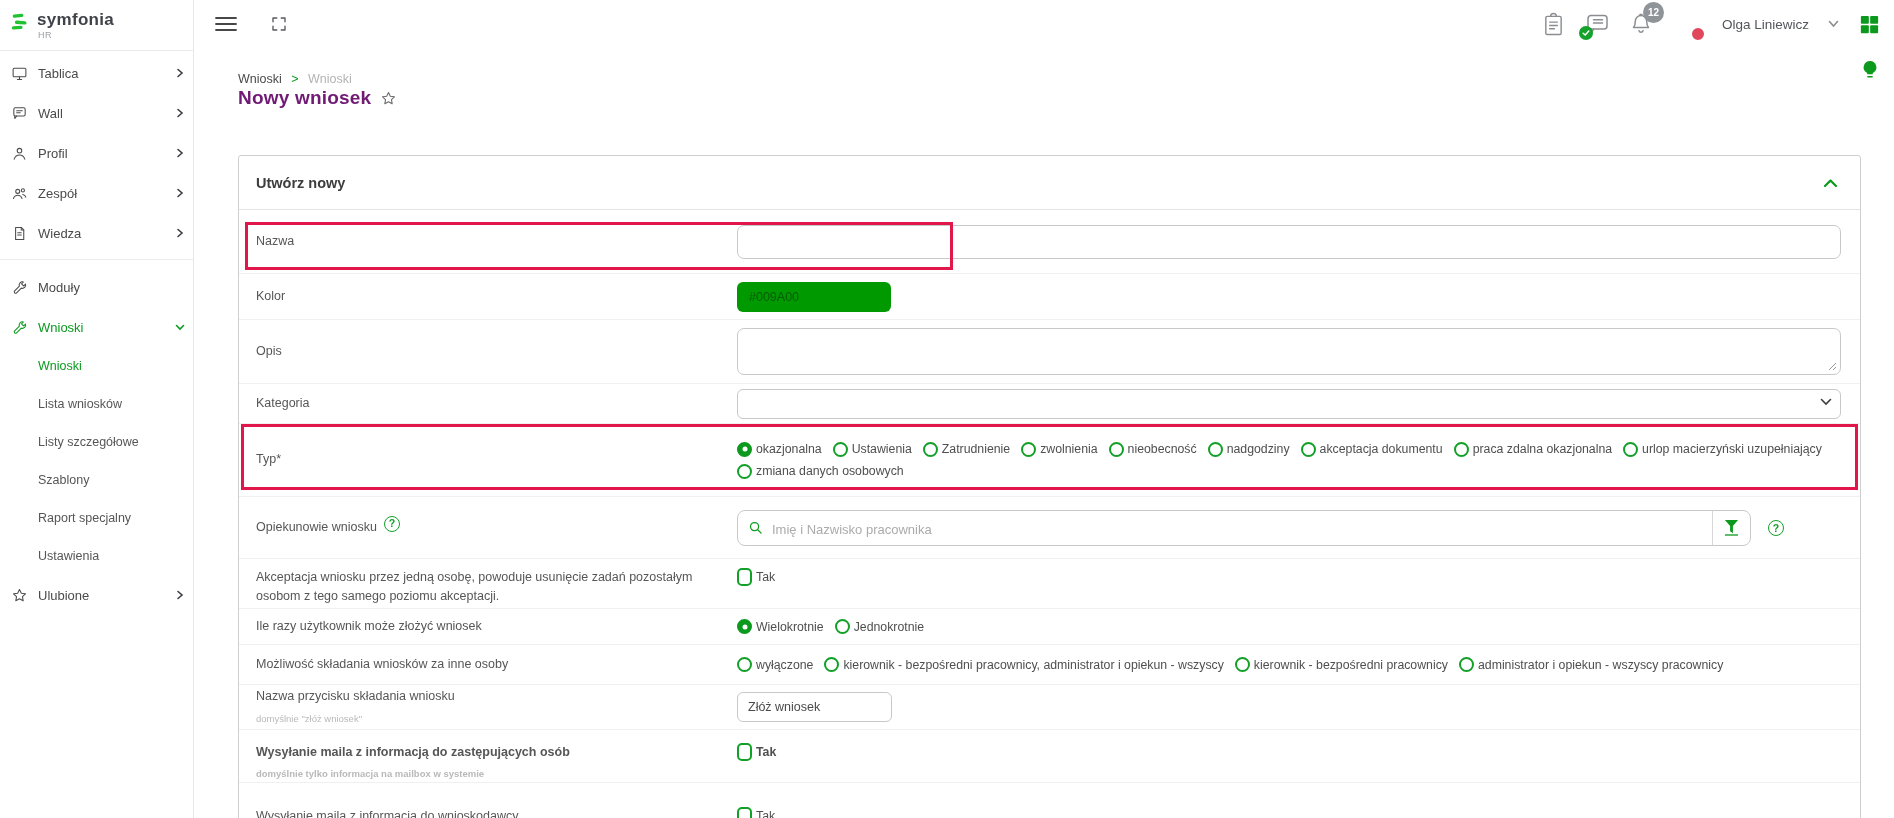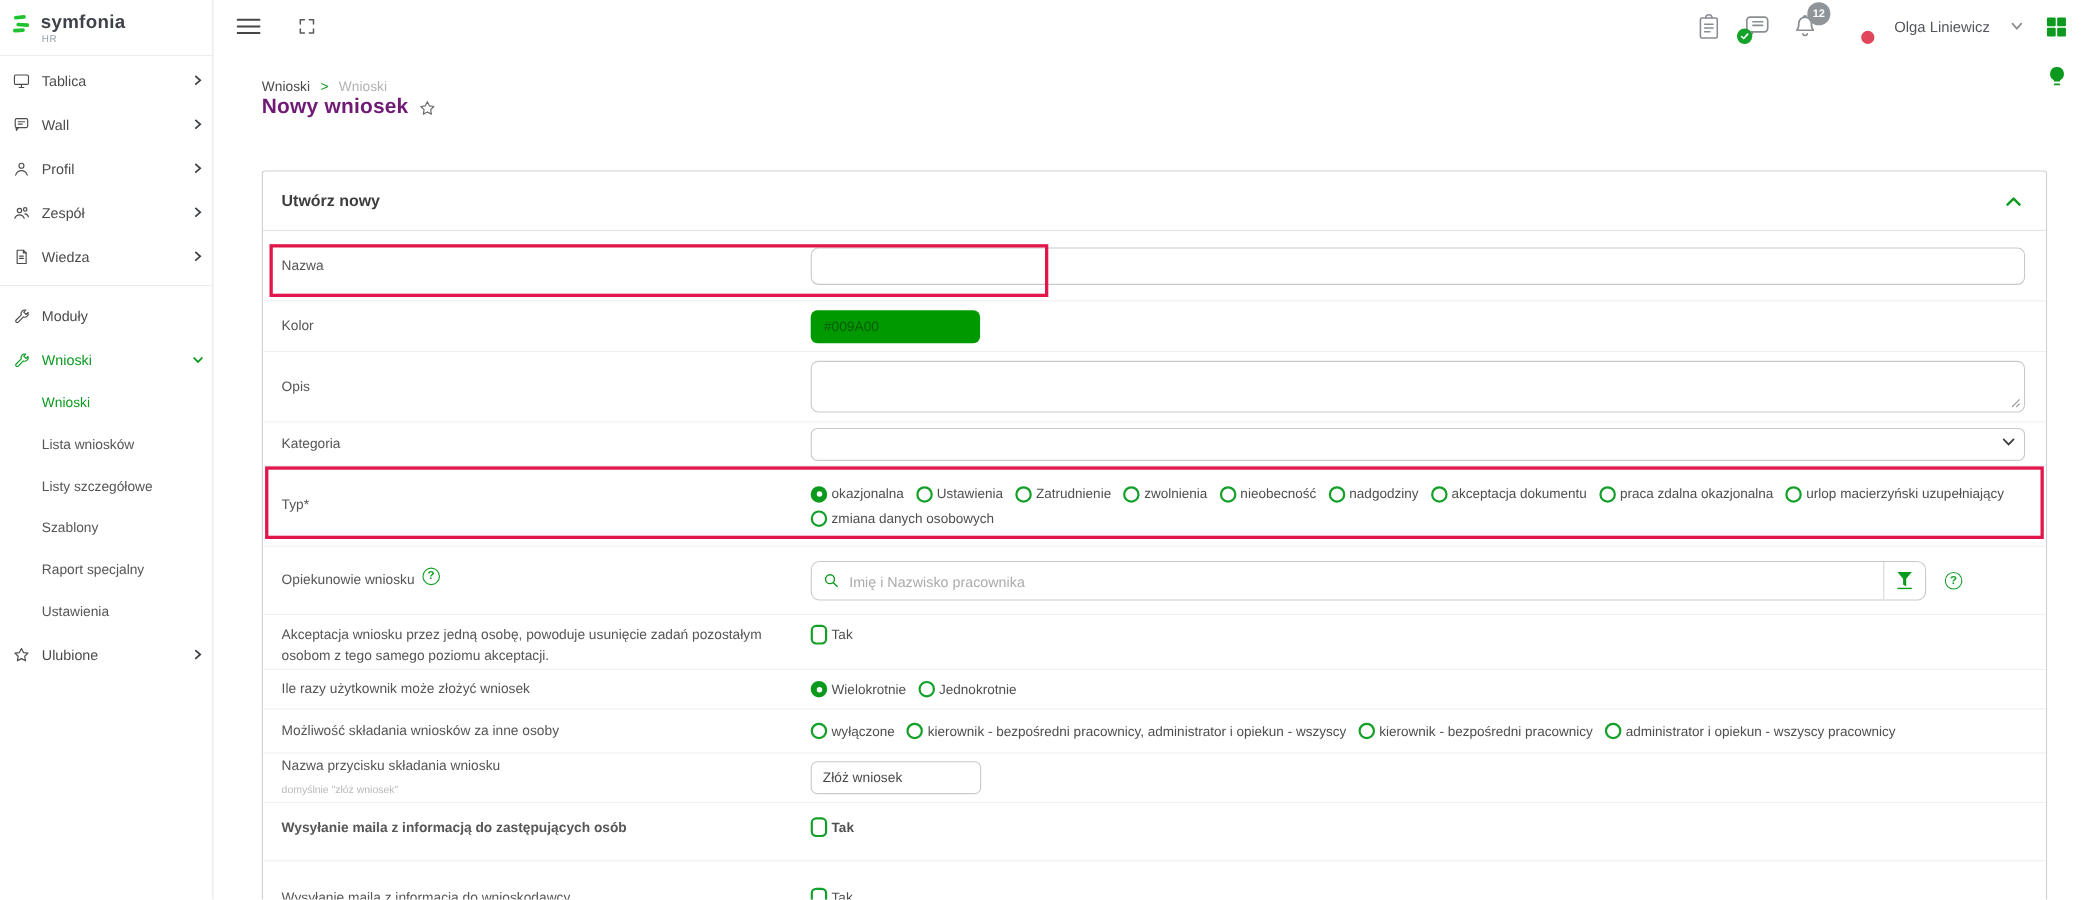--- a/index.html
+++ b/index.html
@@ -498,20 +498,21 @@
           <div class="hint">domyślnie "złóż wniosek"</div>
         </div>
         <div class="row-ctl">
           <input class="btn-name-input" type="text" value="Złóż wniosek" style="">
         </div>
       </div>
 
       <div class="row r-mail1">
         <div class="row-label">
           <div>Wysyłanie maila z informacją do zastępujących osób</div>
+          <div class="hint">domyślnie tylko informacja na mailbox w systemie</div>
         </div>
         <div class="row-ctl" style="align-items:flex-start;">
           <span class="opt">
               <span class="cbx"></span>
               <span class="opt-label">Tak</span>
             </span>
         </div>
       </div>
 
       <div class="row r-mail2" style="border-bottom:none;">

